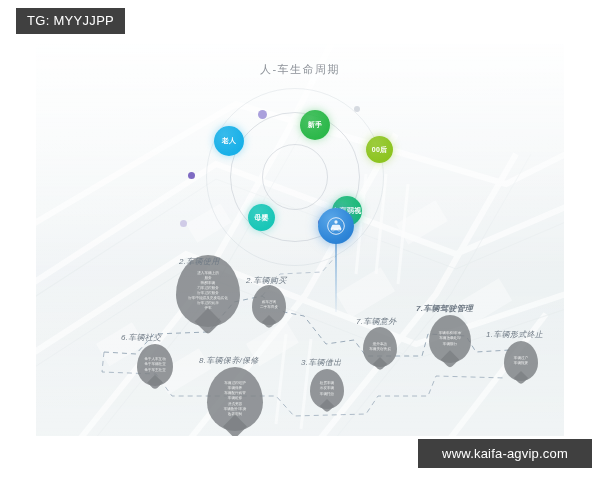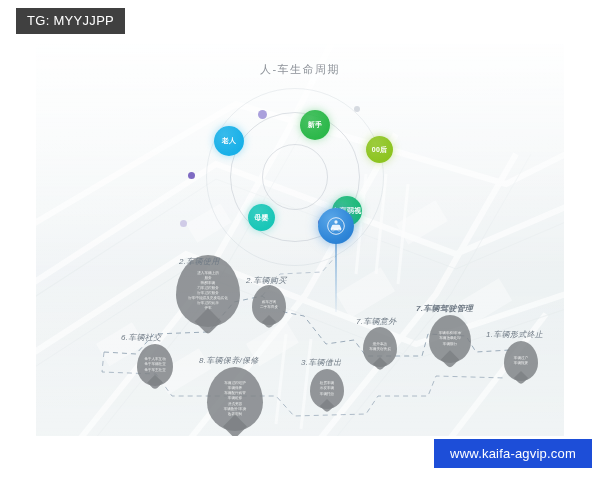--- a/index.html
+++ b/index.html
@@ -73,22 +73,22 @@
 
   
   .route{position:absolute;inset:0;z-index:2;pointer-events:none;}
 
   
   .tg-badge{
     position:absolute;left:16px;top:8px;background:#404040;color:#fff;
     font-size:13px;padding:5px 11px 6px;letter-spacing:.3px;
   }
   .wm{
-    position:absolute;right:8px;bottom:12px;background:#1d4ed8;color:#fff;
-    font-size:13px;padding:7px 16px;letter-spacing:.2px;
+    position:absolute;right:8px;bottom:12px;background:#404040;color:#fff;
+    font-size:13px;padding:7px 24px;letter-spacing:.2px;
   }
 </style>
 </head>
 <body>
 
 <div id="stage">
 
   <div class="card">
 
     <svg class="map-layer" viewBox="0 0 528 392" preserveAspectRatio="none">

